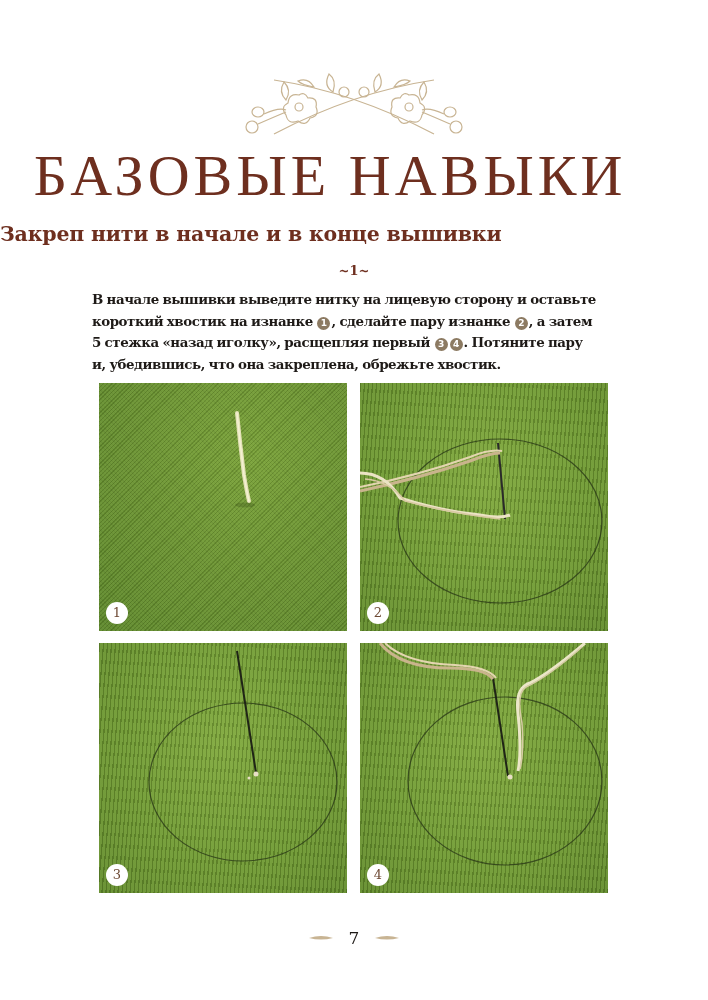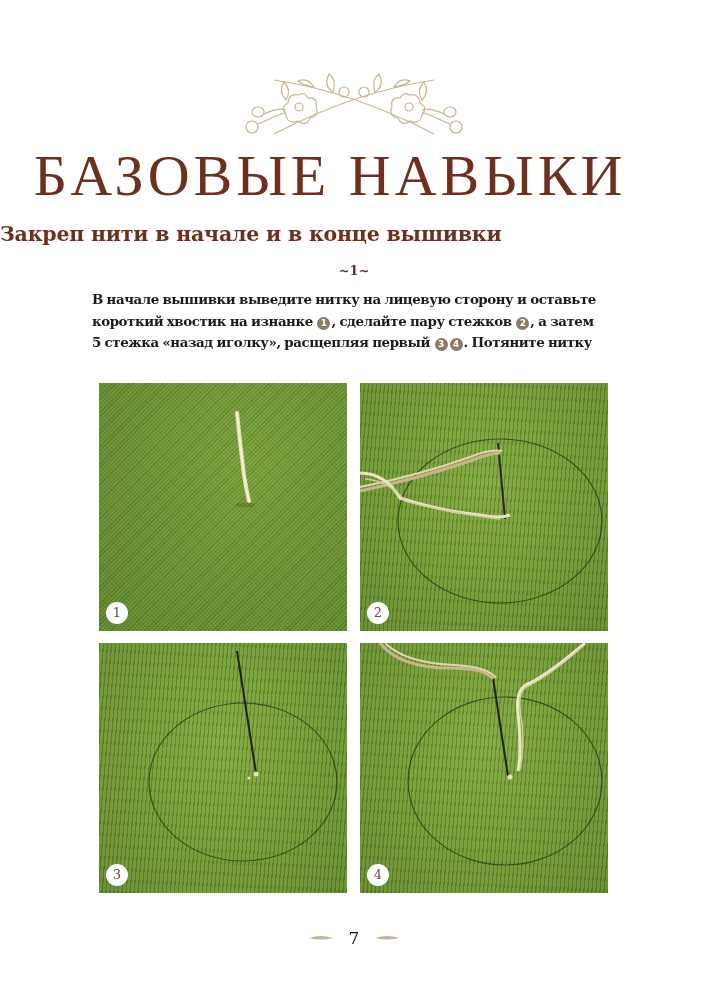--- a/index.html
+++ b/index.html
@@ -57,22 +57,23 @@
     <path d="M180 20 q6 10 -2 18 q-6 -10 2 -18z"></path>
   </g>
 </svg>
 
 <div class="title">БАЗОВЫЕ НАВЫКИ</div>
 <div class="subtitle">Закреп нити в начале и в конце вышивки</div>
 <div class="step-no">~1~</div>
 
 <div class="para">
   <span class="line"><span>В начале вышивки выведите нитку на лицевую сторону и оставьте</span></span>
-  <span class="line"><span>короткий хвостик на изнанке </span><span class="num">1</span><span>, сделайте пару стежков </span><span class="num">2</span><span>, а затем</span></span>
-  <span class="line"><span>5 стежка «назад иголку», расщепляя первый </span><span class="num">3</span><span class="num">4</span><span>. Потяните нитку</span></span>
+  <span class="line"><span>короткий хвостик на изнанке </span><span class="num">1</span><span>, сделайте пару изнанке </span><span class="num">2</span><span>, а затем</span></span>
+  <span class="line"><span>5 стежка «назад иголку», расщепляя первый </span><span class="num">3</span><span class="num">4</span><span>. Потяните пару</span></span>
+  <span class="line"><span>и, убедившись, что она закреплена, обрежьте хвостик.</span></span>
 </div>
 
 <div class="photo p1">
   <svg viewBox="0 0 248 248">
     <path d="M138 30 Q141 60 145 92 Q148 110 150 118" stroke="#e4e2b8" stroke-width="4" fill="none" stroke-linecap="round"></path>
     <path d="M138 30 Q141 60 145 92 Q148 110 150 118" stroke="#f4f1d2" stroke-width="1.5" fill="none" stroke-linecap="round"></path>
     <ellipse cx="146" cy="122" rx="10" ry="2.5" fill="rgba(40,60,10,0.25)"></ellipse>
   </svg>
   <div class="badge">1</div>
 </div>

